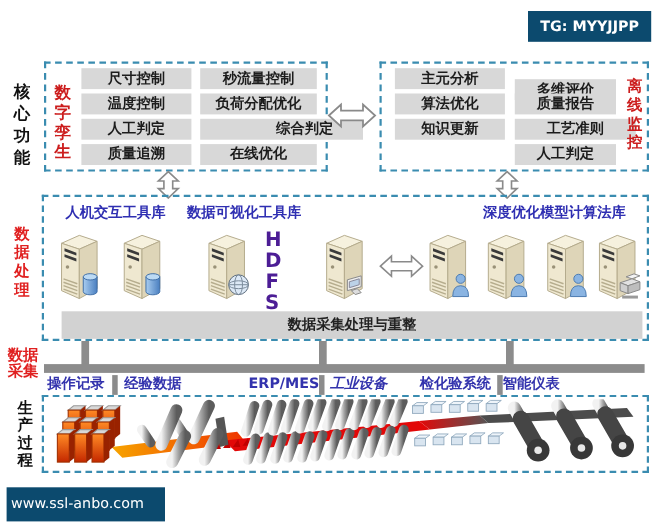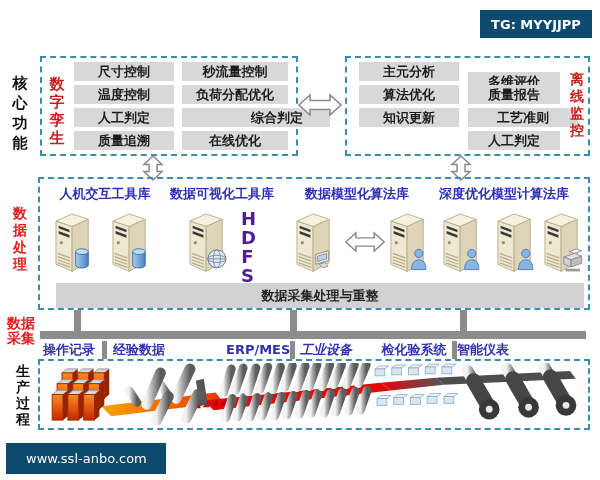--- a/index.html
+++ b/index.html
@@ -130,21 +130,20 @@
 <svg class="abs" style="left:141px;top:155px;" width="24" height="26" viewBox="0 0 24 26">
     <use href="#arrowV"></use>
   </svg>
 <svg class="abs" style="left:449px;top:155px;" width="24" height="26" viewBox="0 0 24 26">
     <use href="#arrowV"></use>
   </svg>
 
 <div class="dashed" style="left:38px;top:177px;width:552px;height:133px;text-decoration:underline;">
   <div class="hdr" style="left:15px;top:6px;width:100px;">人机交互工具库</div>
   <div class="hdr" style="left:126px;top:6px;width:112px;">数据可视化工具库</div>
-  <div class="hdr" style="left:263px;top:6px;width:108px;">数据模型化算法库</div>
   <div class="hdr" style="left:394px;top:6px;width:140px;">深度优化模型计算法库</div>
 
   <svg class="server" style="left:12px;top:26px;" viewBox="0 0 46 78">
       <use href="#tower"></use>
       <use href="#accDb"></use>
     </svg>
   <svg class="server" style="left:69px;top:26px;" viewBox="0 0 46 78">
       <use href="#tower"></use>
       <use href="#accDb"></use>
     </svg>
@@ -346,15 +345,15 @@
       <circle cx="490" cy="45" r="10.5" fill="#383838"></circle>
         <circle cx="490" cy="45" r="3.5" fill="#e8e8e8"></circle>
       <line x1="506" y1="4" x2="514" y2="18" stroke="url(#gGray)" stroke-width="12" stroke-linecap="round"></line>
       <line x1="512" y1="14" x2="527" y2="40" stroke="#454545" stroke-width="15" stroke-linecap="round"></line>
       <circle cx="528" cy="43" r="10.5" fill="#383838"></circle>
         <circle cx="528" cy="43" r="3.5" fill="#e8e8e8"></circle>
     </g>
   </svg>
 </div>
 
-<div class="darkbox" style="left:6px;top:443px;width:140px;height:31px;padding-left:20px;font-weight:normal;">
+<div class="darkbox" style="left:6px;top:443px;width:140px;height:31px;padding-left:4px;font-weight:normal;">
   <span>www.ssl-anbo.com</span>
 </div>
 
 </body></html>

